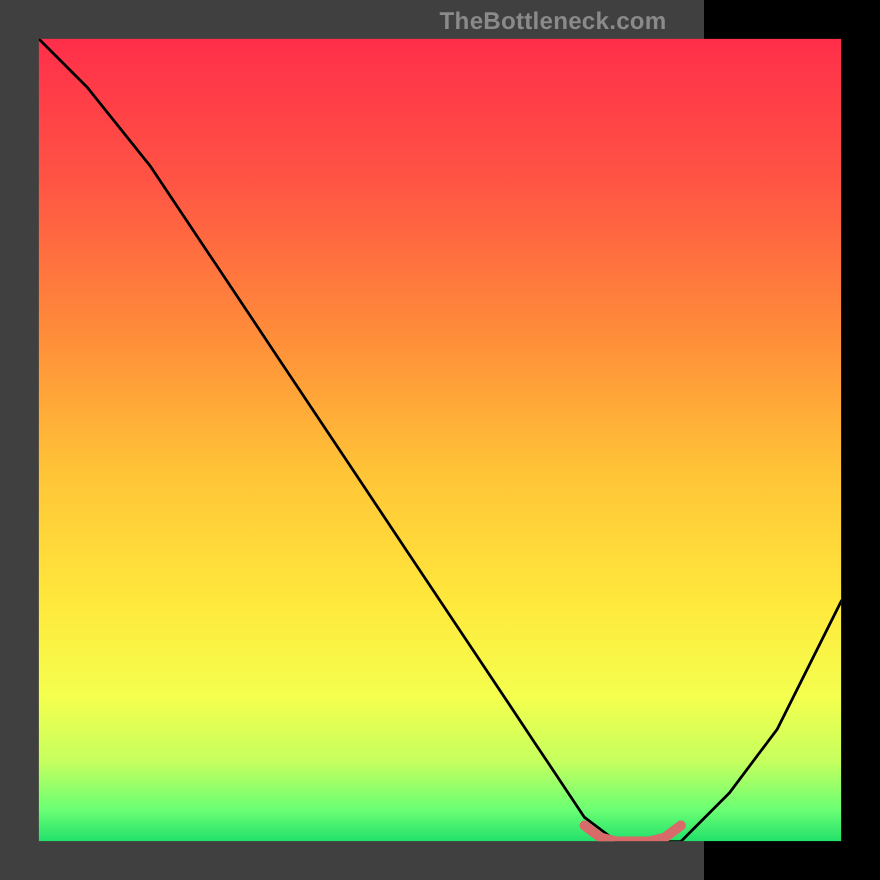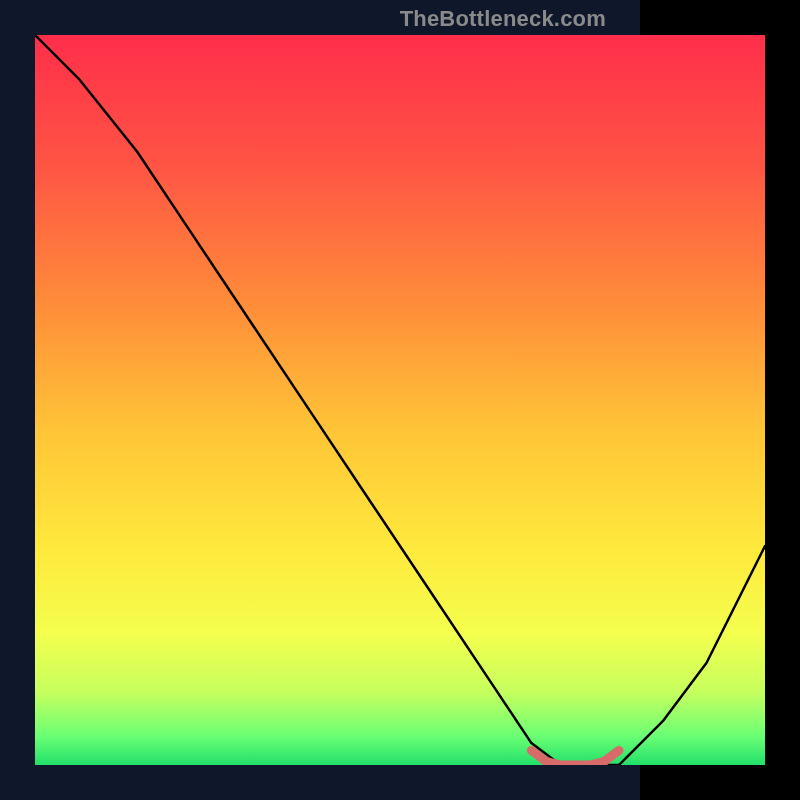--- a/index.html
+++ b/index.html
@@ -7,21 +7,21 @@
     padding: 0;
     width: 800px;
     height: 800px;
     background: #000;
     overflow: hidden;
   }
   .frame {
     position: relative;
     width: 640px;
     height: 800px;
-    background: #0f172a;
+    background: #404040;
   }
   .plot-area {
     position: absolute;
     left: 35px;
     top: 35px;
     width: 730px;
     height: 730px;
     overflow: hidden;
   }
   .gradient {

